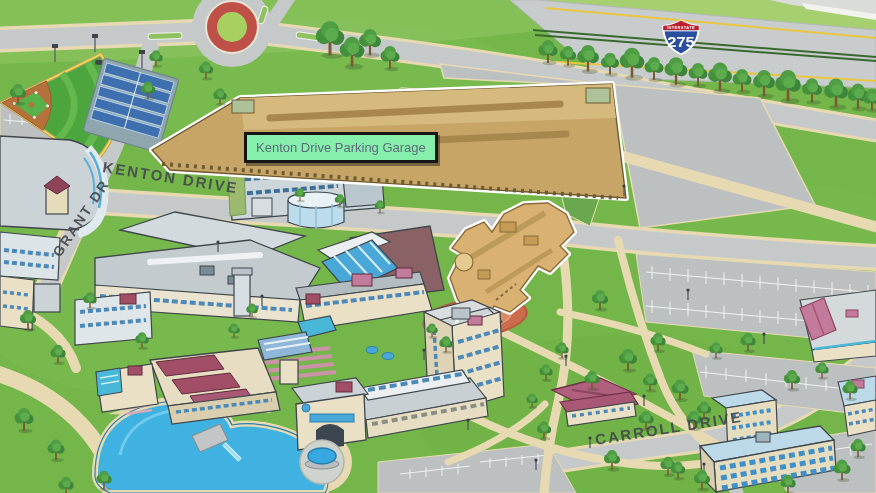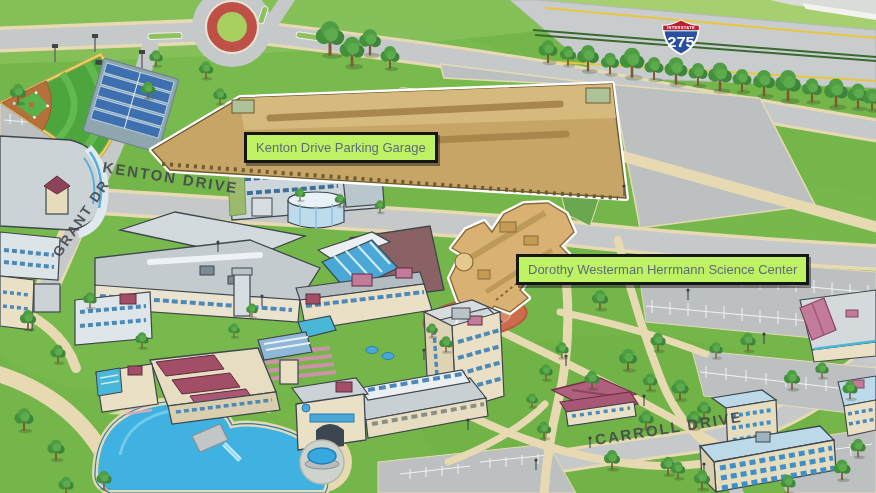--- a/index.html
+++ b/index.html
@@ -1,19 +1,19 @@
 <!DOCTYPE html>
 <html><head>
 <meta charset="utf-8">
 <style>
   html,body{margin:0;padding:0;background:#74b649;}
   .stage{position:relative;width:876px;height:493px;overflow:hidden;
          font-family:"Liberation Sans",sans-serif;background:#74b649;}
   .stage svg{display:block;}
-  .callout{position:absolute;background:#bef264;border:3px solid #161616;
+  .callout{position:absolute;background:#86efac;border:3px solid #161616;
            padding:4px 9px;font-size:13px;line-height:17px;color:#5d6c7b;
            white-space:nowrap;box-shadow:2px 3px 0 rgba(20,20,20,.45);cursor:pointer;}
   .street-label{font-weight:bold;letter-spacing:2px;fill:#45494d;opacity:.9;font-size:14px;}
   .street-label.big{font-size:15px;}
 </style>
 </head>
 <body>
 
 <div class="stage">
 <svg viewBox="0 0 876 493" width="876" height="493">
@@ -489,14 +489,13 @@
   <g transform="translate(661,19) scale(0.87,0.73)">
     <path d="M23,2 C16,7 9,9.2 2.5,9.4 C2.5,24 6,39 23,48.5 C40,39 43.5,24 43.5,9.4 C37,9.2 30,7 23,2 Z" fill="#2a4f9f" stroke="#ffffff" stroke-width="2.2"></path>
     <path d="M23,2 C16,7 9,9.2 2.5,9.4 L2.5,15.5 L43.5,15.5 L43.5,9.4 C37,9.2 30,7 23,2 Z" fill="#bb2030"></path>
     <rect x="3" y="15.5" width="40.5" height="1.4" fill="#ffffff"></rect>
     <text x="23" y="13.6" text-anchor="middle" font-size="4.6" font-weight="bold" fill="#ffffff" letter-spacing=".4">INTERSTATE</text>
     <text x="23" y="38" text-anchor="middle" font-size="19" font-weight="bold" fill="#ffffff">275</text>
   </g>
 </svg>
 
 <div class="callout" style="left:244px;top:132px;">Kenton Drive Parking Garage</div>
-<div class="callout" style="left:516px;top:254px;">Dorothy Westerman Herrmann Science Center</div>
 </div>
 
 </body></html>

